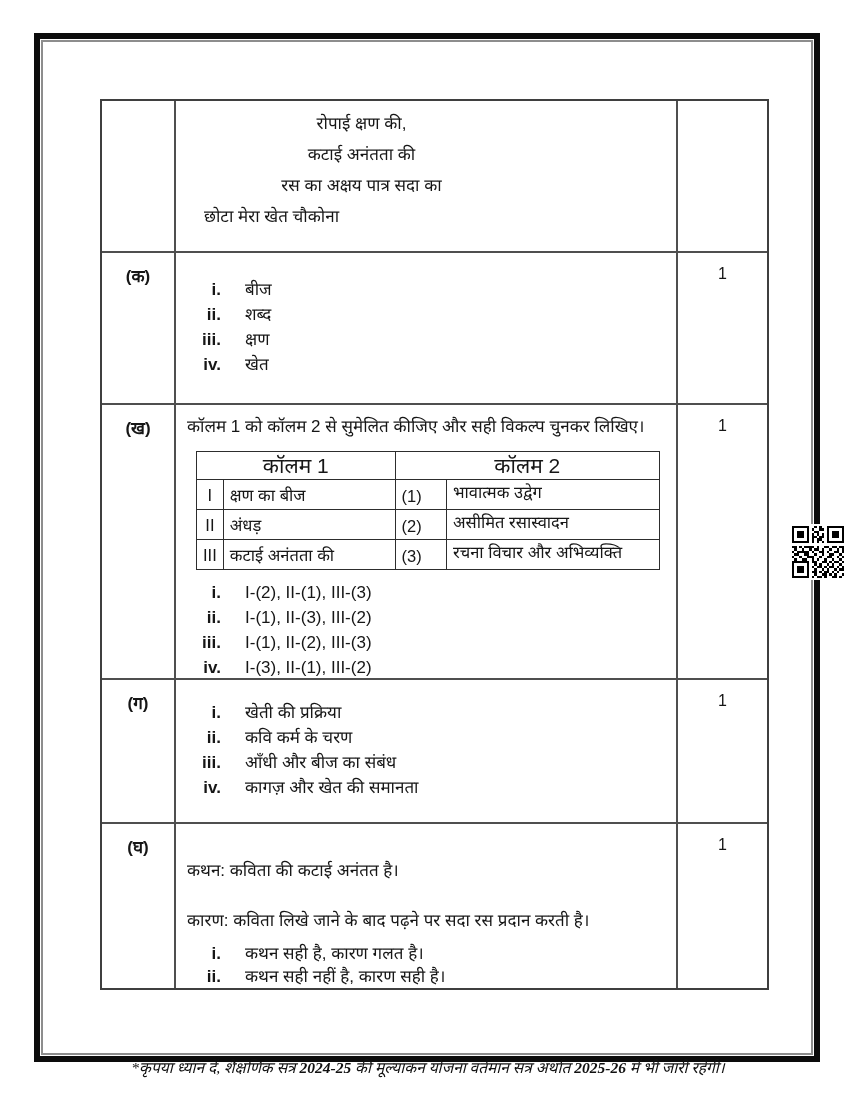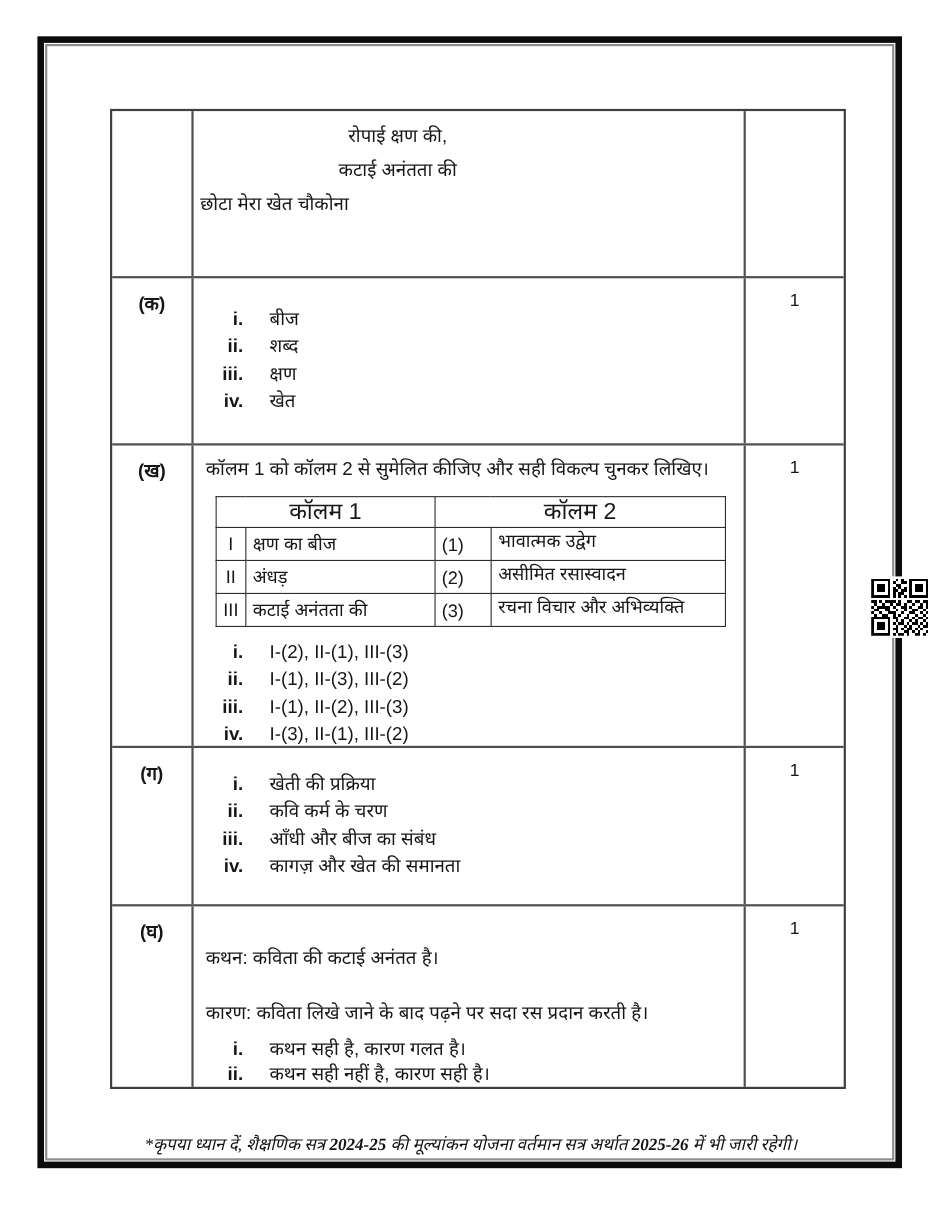--- a/index.html
+++ b/index.html
@@ -31,41 +31,41 @@
   .col-content{
     flex:1;border-left:2px solid #4f4f4f;padding:10px 16px 0 11px;
     font-size:17px;line-height:24px;box-sizing:border-box;
   }
   .col-marks{
     width:91px;flex:0 0 91px;border-left:2px solid #4f4f4f;text-align:center;
     padding-top:12px;font-size:16px;box-sizing:border-box;
   }
   
   .poem-center{text-align:center;margin-right:118px;line-height:31px;padding-top:0px;}
-  .poem-left{line-height:31px;padding-left:1px;}
+  .poem-left{line-height:31px;padding-left:1px;margin-left:22px;}
   .row-poem .col-content{padding-top:7px;padding-left:5px;}
   
   .opts{margin-top:14px;}
   .opt{display:flex;line-height:25px;}
   .opt-num{width:34px;flex:0 0 34px;text-align:right;font-weight:bold;}
   .opt-text{margin-left:24px;}
   .opts-tight .opt{line-height:23px;}
   
   .mtable{border-collapse:collapse;margin:12px 0 6px 9px;font-size:16.5px;}
   .mtable td{border:1.5px solid #2d2d2d;padding:0 6px;box-sizing:border-box;}
   .mtable .mhead{height:28px;text-align:center;font-size:21px;}
   .mtable .mroman{width:24px;text-align:center;height:30px;}
   .mtable .mleft{width:176px;}
   .mtable .mnum{width:52px;vertical-align:bottom;padding-bottom:1px;}
   .mtable .mright{width:218px;vertical-align:top;}
   
   .stmt{margin-top:24px;line-height:26px;}
   
   .footnote{
-    position:absolute;left:42px;right:36px;top:1028px;text-align:center;
+    position:absolute;left:42px;right:36px;top:1056px;text-align:center;
     font-family:"Liberation Serif","DejaVu Serif",serif;font-style:italic;
     font-size:15.5px;color:#111;
   }
   .footnote b{font-weight:bold;}
   
   .qr{
     position:absolute;left:790px;top:524px;width:56px;height:56px;
     background:#fff;z-index:5;display:flex;align-items:center;justify-content:center;
   }
   .qr svg{display:block;width:52px;height:52px;}
@@ -80,20 +80,21 @@
   </div>
 
   <div class="qtable">
 
     <div class="trow row-poem" style="height:150px;">
       <div class="col-label"></div>
       <div class="col-content">
         <div class="poem-center">
           <div>रोपाई क्षण की,</div>
           <div>कटाई अनंतता की</div>
+          <div>रस का अक्षय पात्र सदा का</div>
         </div>
         <div class="poem-left">छोटा मेरा खेत चौकोना</div>
       </div>
       <div class="col-marks"></div>
     </div>
 
     <div class="trow" style="height:152px;">
       <div class="col-label">(क)</div>
       <div class="col-content">
         <div class="opts">

